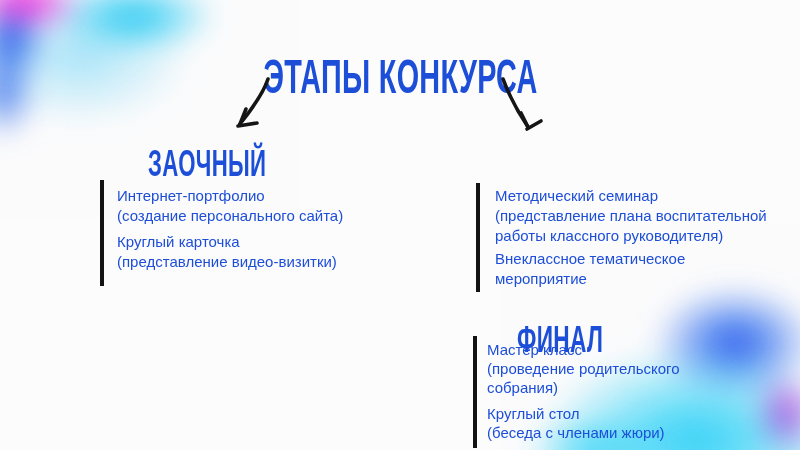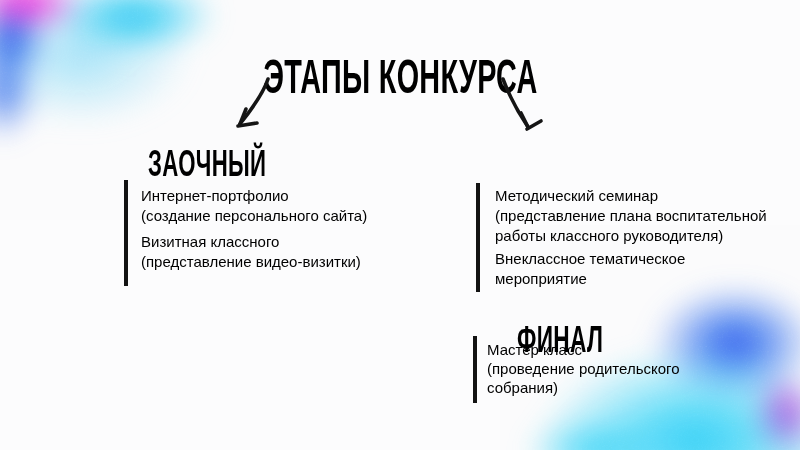--- a/index.html
+++ b/index.html
@@ -2,21 +2,21 @@
 <html><head>
 <meta charset="utf-8">
 <style>
   html,body{margin:0;padding:0;background:#e9e9e9;}
   .canvas{
     position:relative;
     width:800px;height:450px;
     background:#fcfcfd;
     overflow:hidden;
     font-family:"Liberation Sans", sans-serif;
-    color:#000000;
+    color:#1d4ed8;
   }
   
   .blob{position:absolute;pointer-events:none;}
   .blob .paint{position:absolute;inset:0;filter:blur(13px);}
   .blob .grain{position:absolute;inset:0;width:100%;height:100%;opacity:.16;mix-blend-mode:overlay;}
   .blob-tl{left:-30px;top:-40px;width:330px;height:260px;}
   .blob-tl .paint{
     background:
       radial-gradient(80px 42px at 55px 42px,  rgba(238,44,222,.95), rgba(238,44,222,0) 72%),
       radial-gradient(115px 52px at 165px 56px, rgba(47,205,244,.95), rgba(47,205,244,0) 72%),
@@ -42,21 +42,21 @@
   .title .squeeze{transform-origin:center;}
   .stage-h{position:absolute;font-size:37px;line-height:34px;}
   .stage-h .squeeze{transform-origin:left center;}
   .h-zaochny{left:148px;top:116px;}
   .h-ochny{left:521px;top:134px;}
   .h-final{left:517px;top:296px;font-size:36px;line-height:28px;}
   .h-final .squeeze{transform:scaleX(.63);}
   
   .stage-list{position:absolute;border-left:4px solid #131313;}
   .item{white-space:pre-line;font-size:15px;line-height:20px;}
-  .list-zaochny{left:100px;top:180px;width:300px;padding:6px 0 14px 13px;margin-left:24px;}
+  .list-zaochny{left:100px;top:180px;width:300px;padding:6px 0 14px 13px;}
   .list-zaochny .item + .item{margin-top:6px;}
   .list-ochny{left:476px;top:183px;width:310px;padding:3px 0 3px 15px;}
   .list-ochny .item + .item{margin-top:3px;}
   .list-final{left:473px;top:336px;width:300px;padding:4px 0 6px 10px;}
   .list-final .item{line-height:19px;}
   .list-final .item + .item{margin-top:7px;}
 </style>
 </head>
 <body>
 
@@ -96,32 +96,34 @@
       <path d="M503,79 C509,95 518,112 528,127"></path>
       <path d="M528,127 L521,113"></path>
       <path d="M527,129 L541,121"></path>
     </g>
   </svg>
 
   <h2 class="display stage-h h-zaochny"><span class="squeeze">ЗАОЧНЫЙ</span></h2>
   <div class="stage-list list-zaochny">
     <div class="item">Интернет-портфолио
 (создание персонального сайта)</div>
-    <div class="item">Визитная классного
+    <div class="item">Круглый карточка
 (представление видео-визитки)</div>
   </div>
 
   <div class="stage-list list-ochny">
     <div class="item">Методический семинар
 (представление плана воспитательной
 работы классного руководителя)</div>
     <div class="item">Внеклассное тематическое
 мероприятие</div>
   </div>
 
   <h2 class="display stage-h h-final"><span class="squeeze">ФИНАЛ</span></h2>
   <div class="stage-list list-final">
     <div class="item">Мастер класс
 (проведение родительского
 собрания)</div>
+    <div class="item">Круглый стол
+(беседа с членами жюри)</div>
   </div>
 
 </div>
 
 </body></html>

